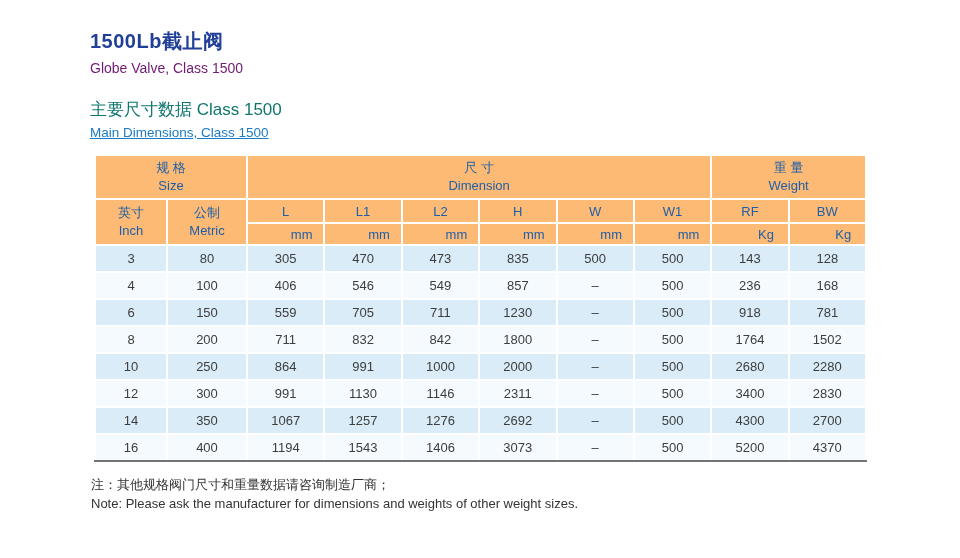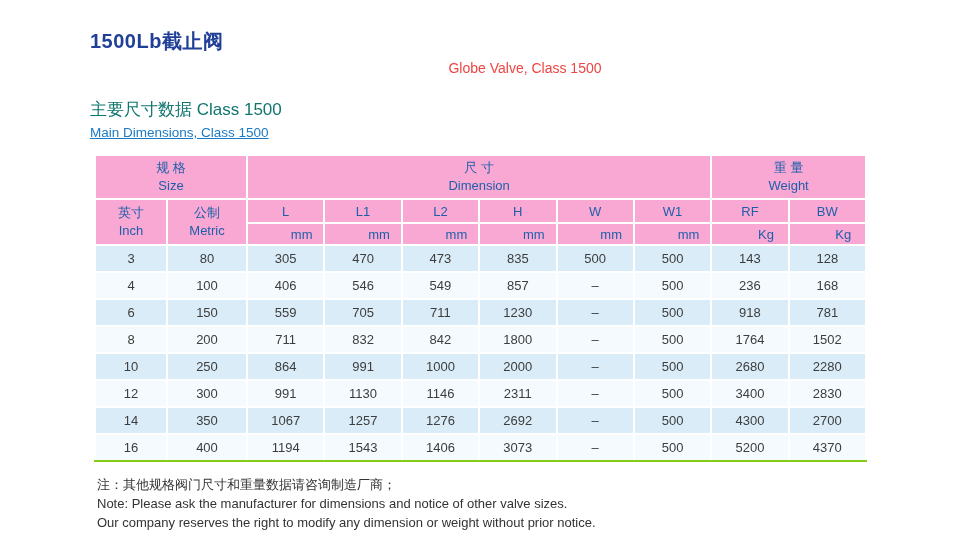--- a/index.html
+++ b/index.html
@@ -5,21 +5,21 @@
   * { margin: 0; padding: 0; box-sizing: border-box; }
   html, body { width: 960px; height: 558px; background: #ffffff; overflow: hidden; }
   body { font-family: "Liberation Sans", sans-serif; }
 
   .page { padding: 28px 0 0 90px; width: 960px; }
 
   .title-zh {
     font-size: 20px; font-weight: bold; color: #203f97;
     letter-spacing: 0.5px; margin-bottom: 5px;
   }
-  .title-en { font-size: 14px; color: #ef4444; margin-bottom: 22px; text-align: center; }
+  .title-en { font-size: 14px; color: #701a75; margin-bottom: 22px; }
 
   .section-zh { font-size: 17px; color: #0f766e; margin-bottom: 4px; }
   .section-en { font-size: 13.5px; color: #1b7ac5; margin-bottom: 14px; text-decoration: underline; }
 
   table.dims {
     border-collapse: collapse;
     table-layout: fixed;
     width: 773px;
     margin-left: 4px;
     font-size: 13px;
@@ -27,38 +27,38 @@
   table.dims col.c-inch { width: 72px; }
   table.dims col.c-metric { width: 80px; }
 
   table.dims th, table.dims td {
     border: 2px solid #ffffff;
     text-align: center;
     vertical-align: middle;
     font-weight: normal;
   }
   table.dims thead th {
-    background: #f9a8d4;
+    background: #fdba74;
     color: #1e5fa9;
   }
   tr.group-row th { height: 44px; }
   tr.label-row th { height: 24px; }
   tr.unit-row th { height: 22px; padding-left: 32px; }
 
   th .zh, th .en { display: block; line-height: 1.35; }
 
   table.dims tbody td {
     height: 27px;
     color: #3d3d3d;
   }
   table.dims tbody tr:nth-child(odd) td { background: #d9ecf8; }
   table.dims tbody tr:nth-child(even) td { background: #f4fafd; }
-  table.dims tbody tr:last-child td { border-bottom: 2px solid #84cc16; }
-
-  .notes { margin-top: 14px; margin-left: 7px; color: #333333; font-size: 13px; line-height: 1.38; }
+  table.dims tbody tr:last-child td { border-bottom: 2px solid #737373; }
+
+  .notes { margin-top: 14px; margin-left: 1px; color: #333333; font-size: 13px; line-height: 1.38; }
   .notes div { margin-bottom: 1px; }
 </style>
 </head>
 <body>
 
 <div class="page">
 
   <div class="title-zh">1500Lb截止阀</div>
   <div class="title-en">Globe Valve, Class 1500</div>
 
@@ -217,17 +217,16 @@
           <td>–</td>
           <td>500</td>
           <td>5200</td>
           <td>4370</td>
         </tr>
       </tbody>
   </table>
 
   <div class="notes">
     <div>注：其他规格阀门尺寸和重量数据请咨询制造厂商；</div>
-    <div>Note: Please ask the manufacturer for dimensions and notice of other valve sizes.</div>
-    <div>Our company reserves the right to modify any dimension or weight without prior notice.</div>
+    <div>Note: Please ask the manufacturer for dimensions and weights of other weight sizes.</div>
   </div>
 
 </div>
 
 </body></html>

